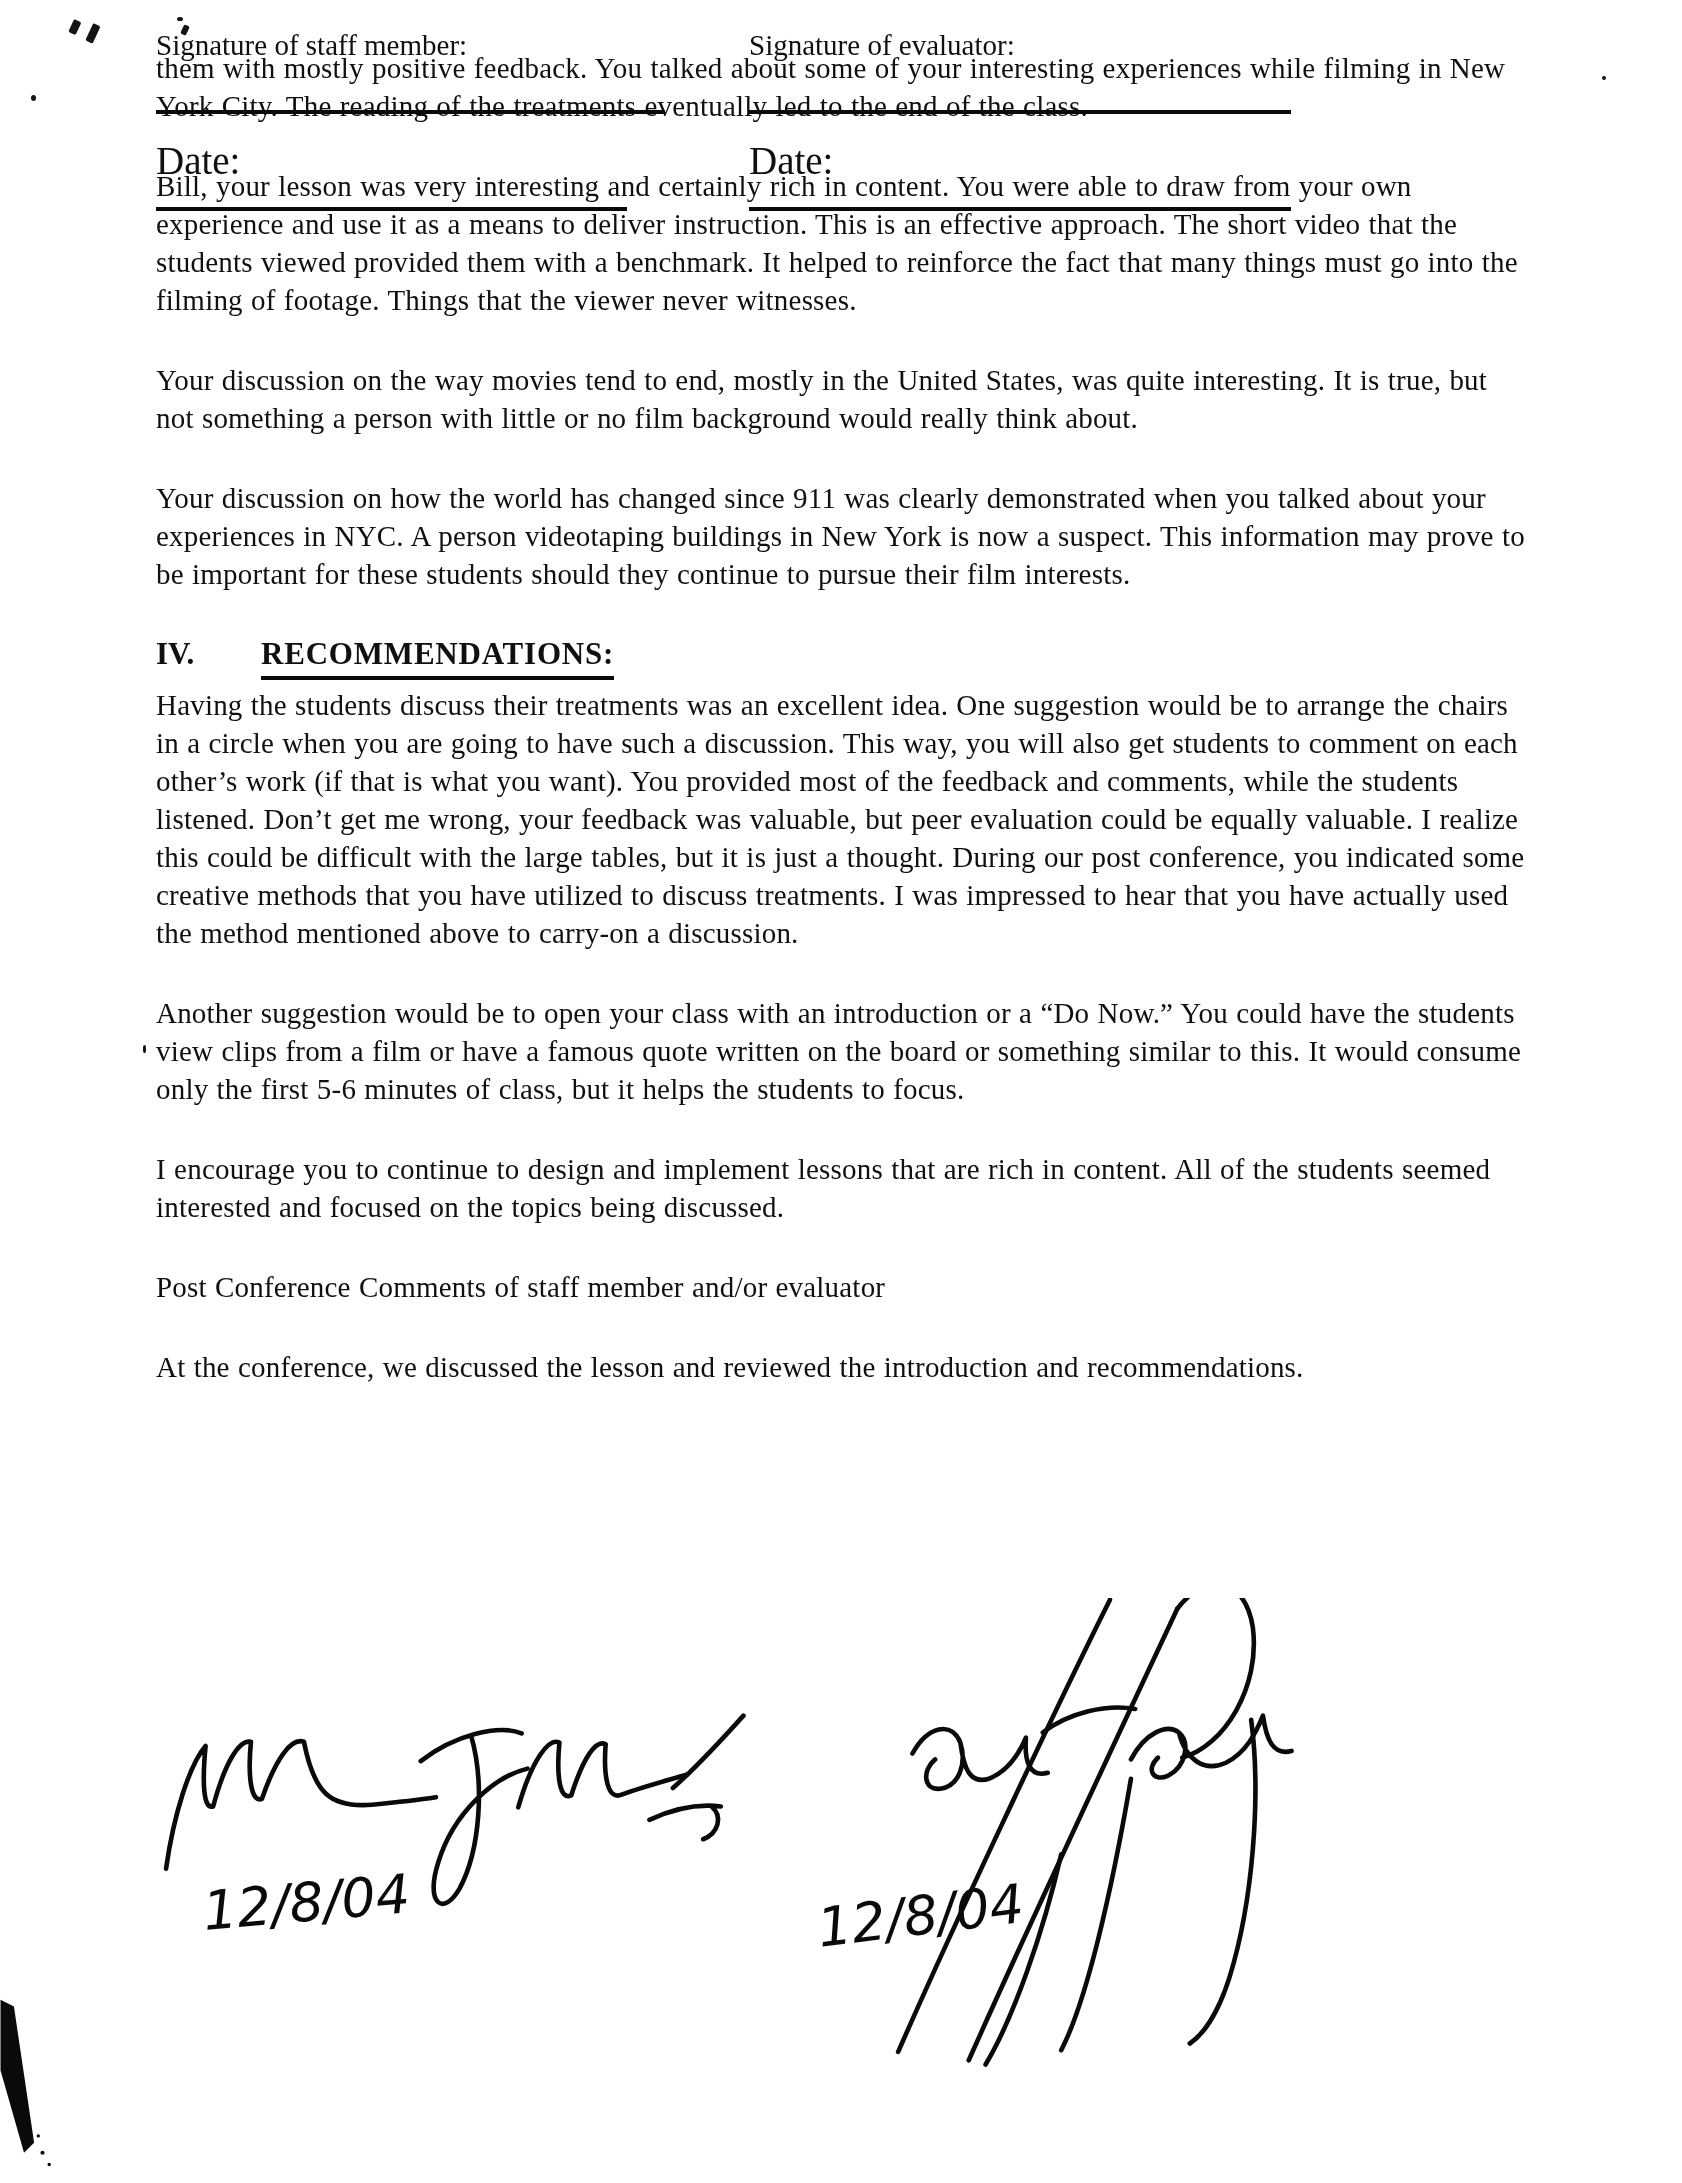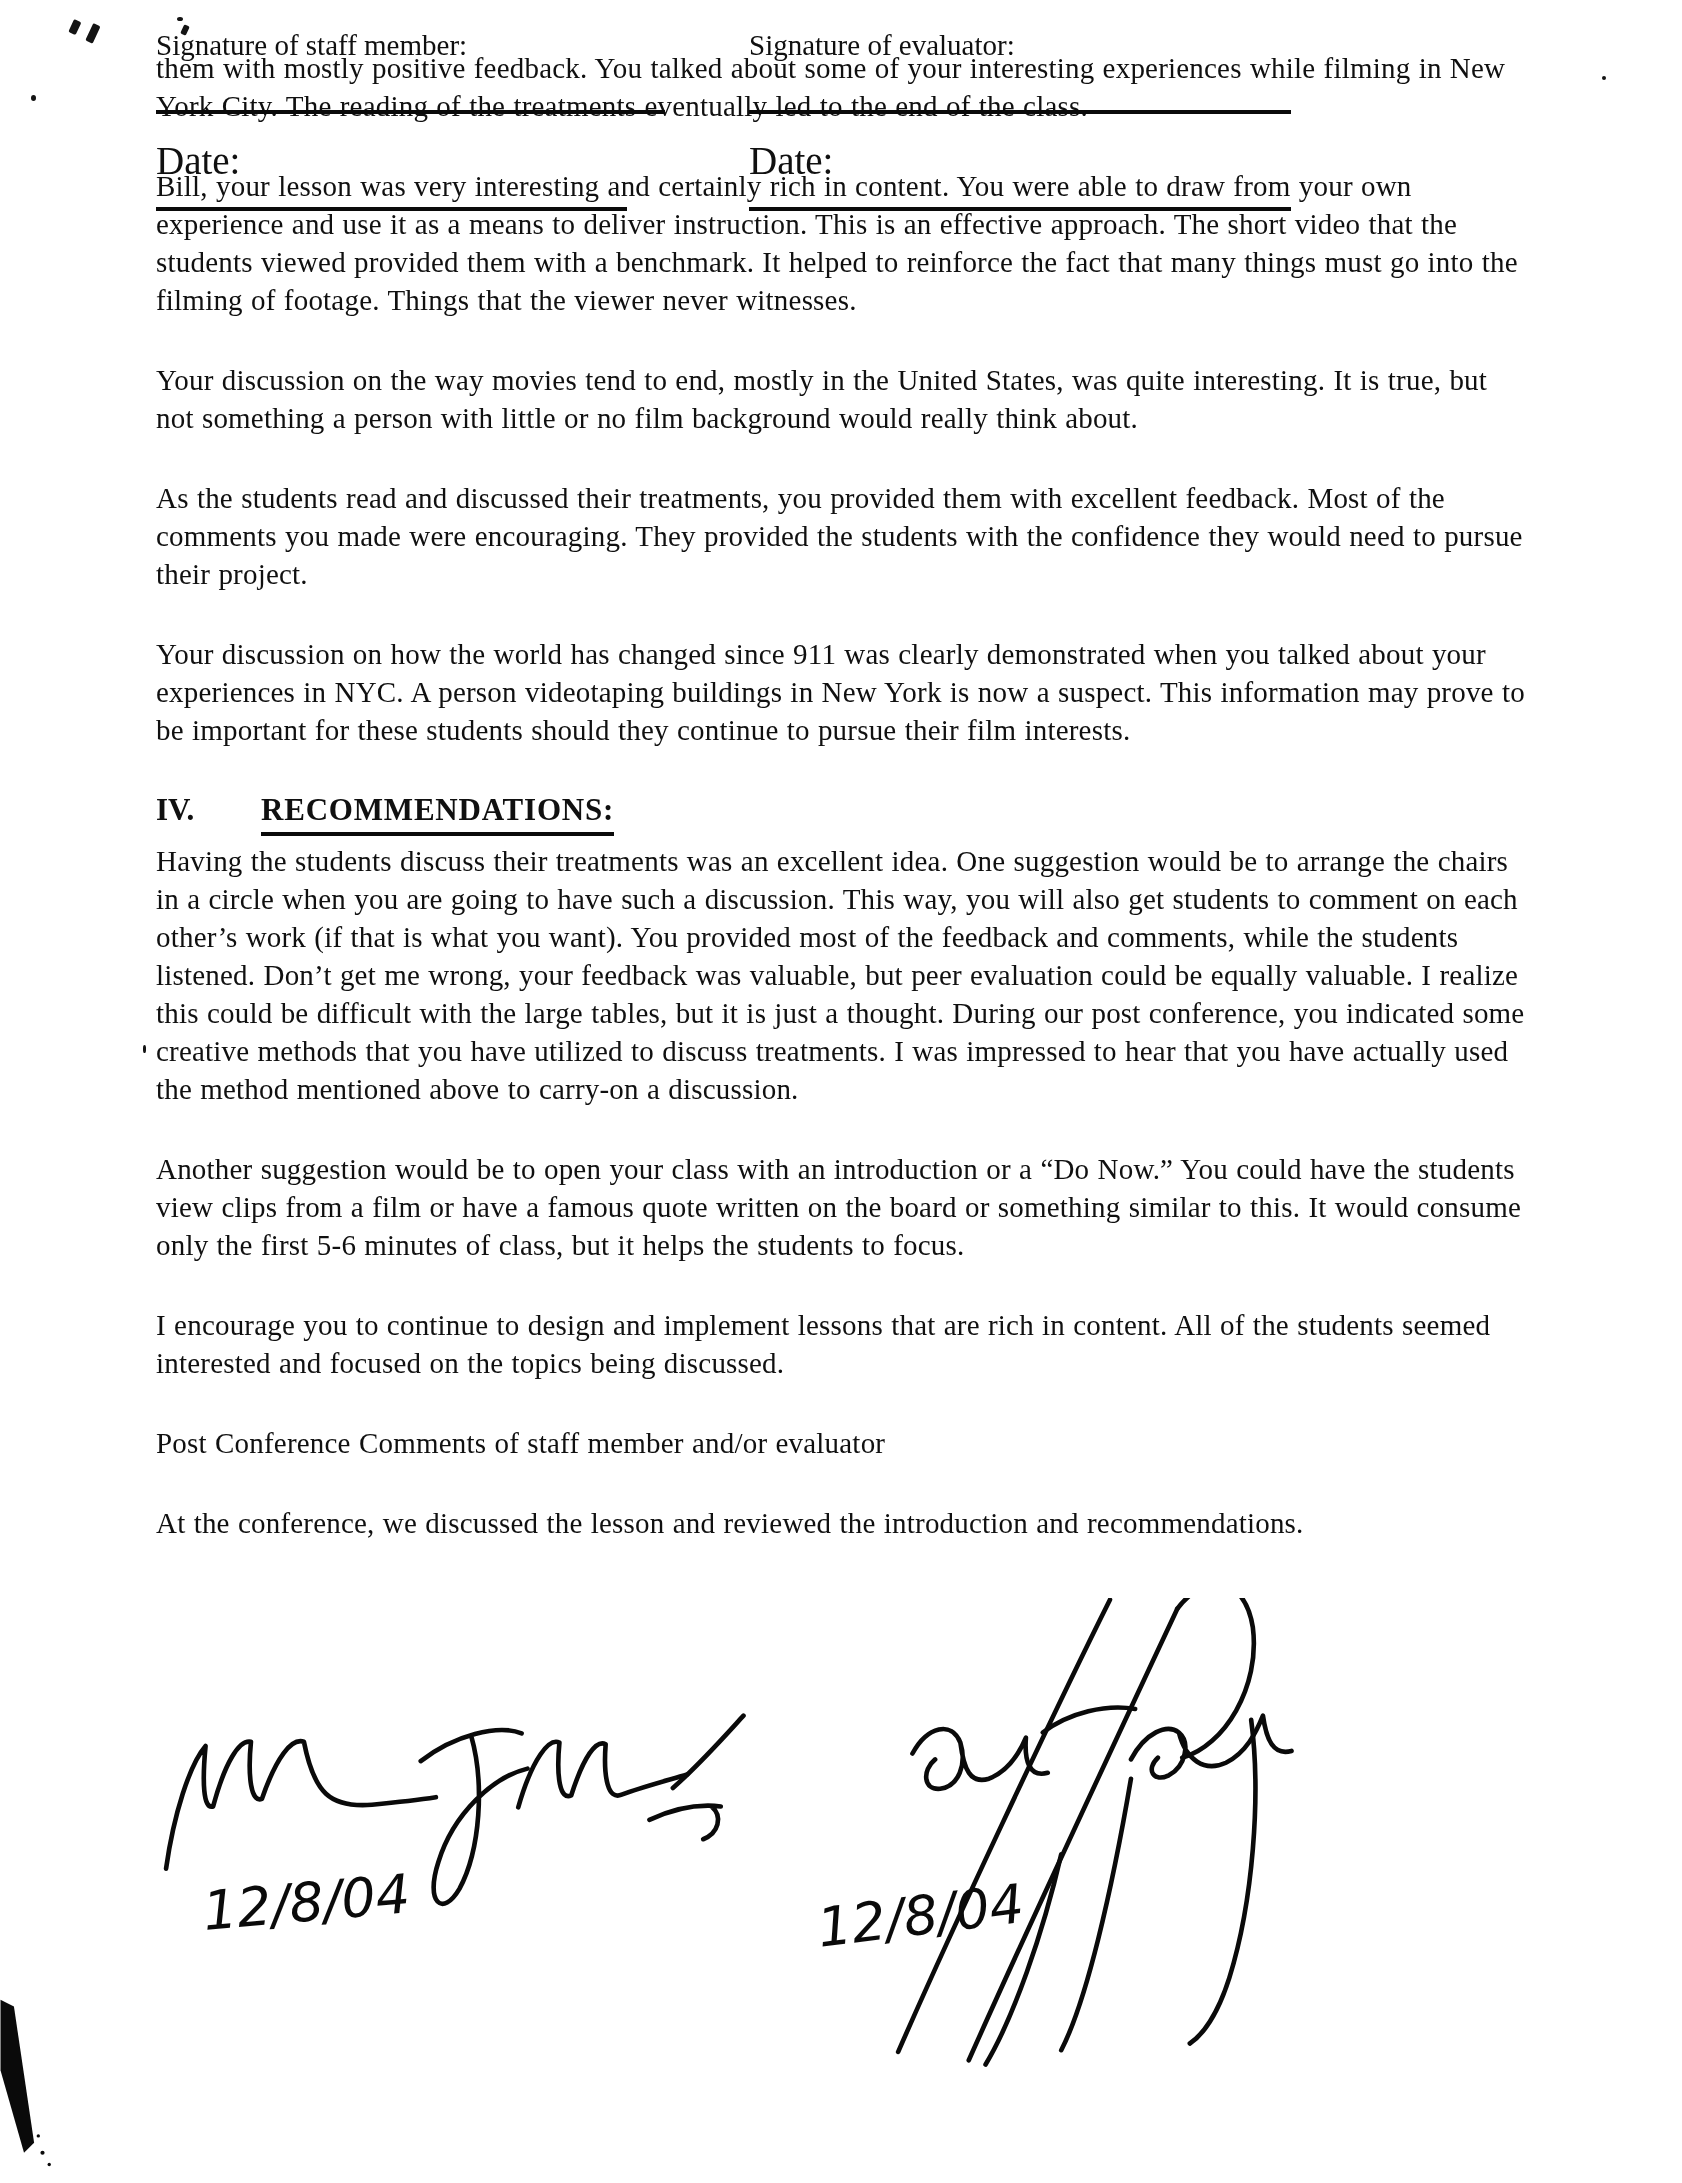--- a/index.html
+++ b/index.html
@@ -92,21 +92,20 @@
   <div class="speck" style="left:1602px;top:76px;width:4.2px;height:4.2px;"></div>
   <div class="speck" style="left:143px;top:1045px;width:3.4px;height:7.6px;"></div>
 
   <div class="content">
 
     <p class="body bold">them with mostly positive feedback. You talked about some of your interesting experiences while filming in New York City. The reading of the treatments eventually led to the end of the class.</p>
 
 
     <p class="body bold">Bill, your lesson was very interesting and certainly rich in content. You were able to draw from your own experience and use it as a means to deliver instruction. This is an effective approach. The short video that the students viewed provided them with a benchmark. It helped to reinforce the fact that many things must go into the filming of footage. Things that the viewer never witnesses.</p>
     <p class="body bold">Your discussion on the way movies tend to end, mostly in the United States, was quite interesting. It is true, but not something a person with little or no film background would really think about.</p>
-    <p class="body bold">As the students read and discussed their treatments, you provided them with excellent feedback. Most of the comments you made were encouraging. They provided the students with the confidence they would need to pursue their project.</p>
     <p class="body bold">Your discussion on how the world has changed since 911 was clearly demonstrated when you talked about your experiences in NYC. A person videotaping buildings in New York is now a suspect. This information may prove to be important for these students should they continue to pursue their film interests.</p>
 
     <div class="section-heading">
       <span class="sec-num">IV.</span><span class="sec-title">RECOMMENDATIONS:</span>
     </div>
 
     <p class="body">Having the students discuss their treatments was an excellent idea. One suggestion would be to arrange the chairs in a circle when you are going to have such a discussion. This way, you will also get students to comment on each other’s work (if that is what you want). You provided most of the feedback and comments, while the students listened. Don’t get me wrong, your feedback was valuable, but peer evaluation could be equally valuable. I realize this could be difficult with the large tables, but it is just a thought. During our post conference, you indicated some creative methods that you have utilized to discuss treatments. I was impressed to hear that you have actually used the method mentioned above to carry-on a discussion.</p>
     <p class="body">Another suggestion would be to open your class with an introduction or a “Do Now.” You could have the students view clips from a film or have a famous quote written on the board or something similar to this. It would consume only the first 5-6 minutes of class, but it helps the students to focus.</p>
     <p class="body">I encourage you to continue to design and implement lessons that are rich in content. All of the students seemed interested and focused on the topics being discussed.</p>
 

